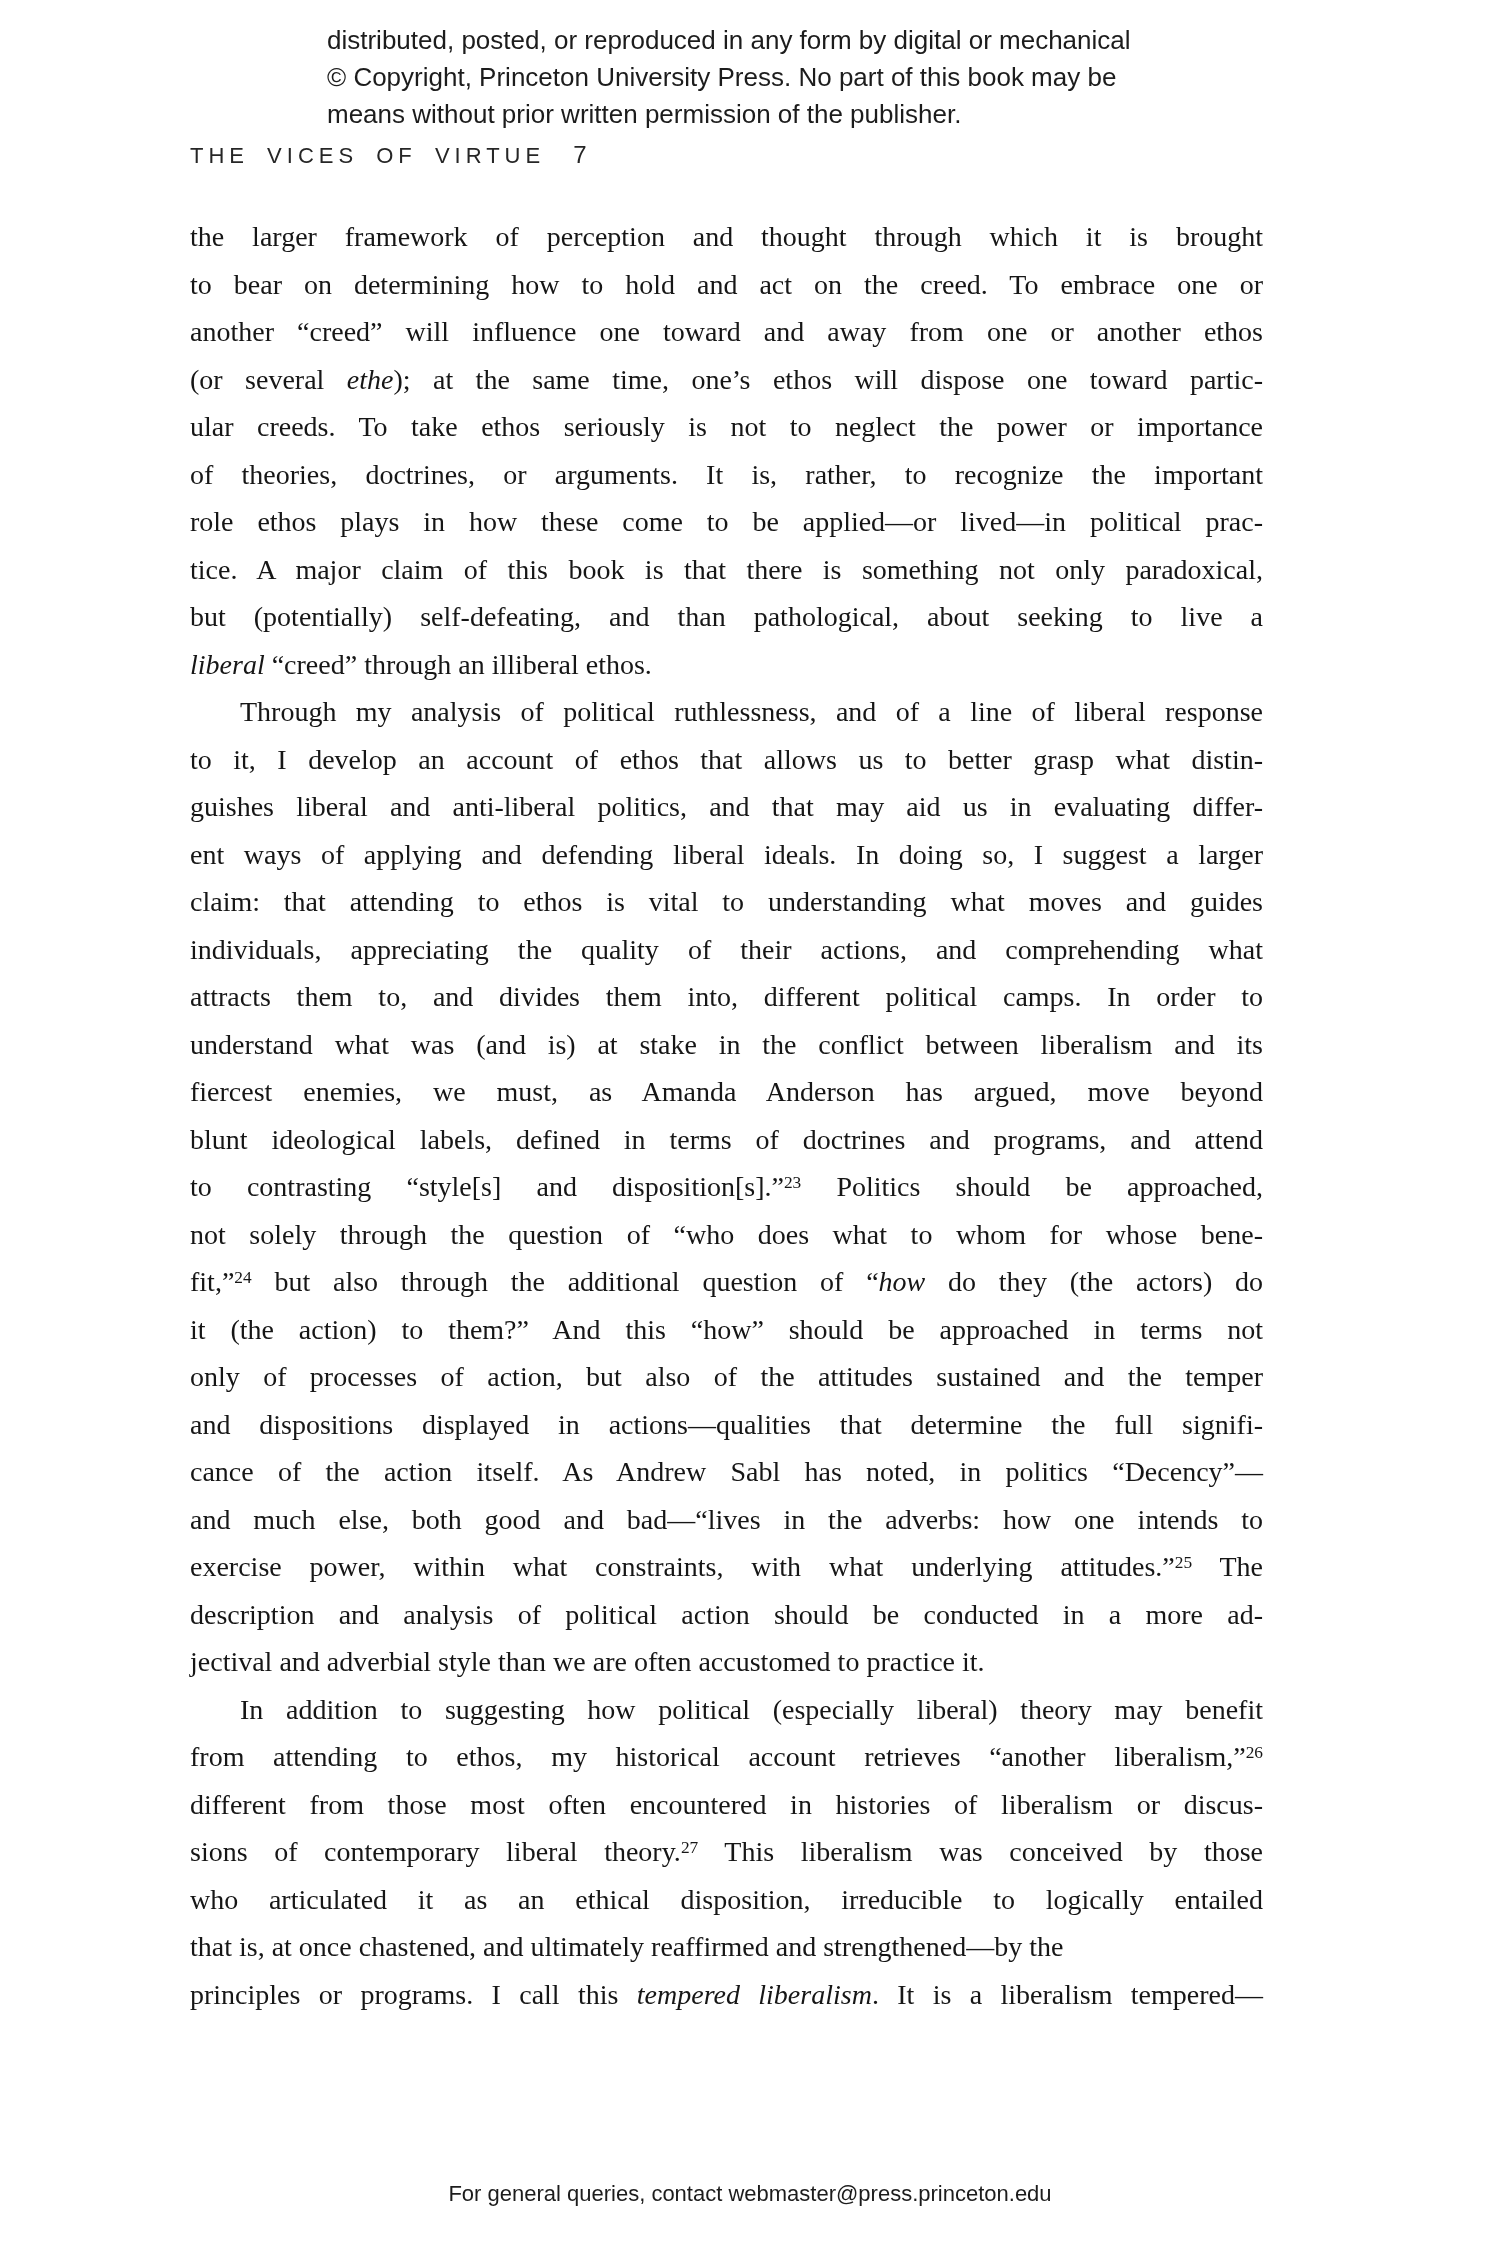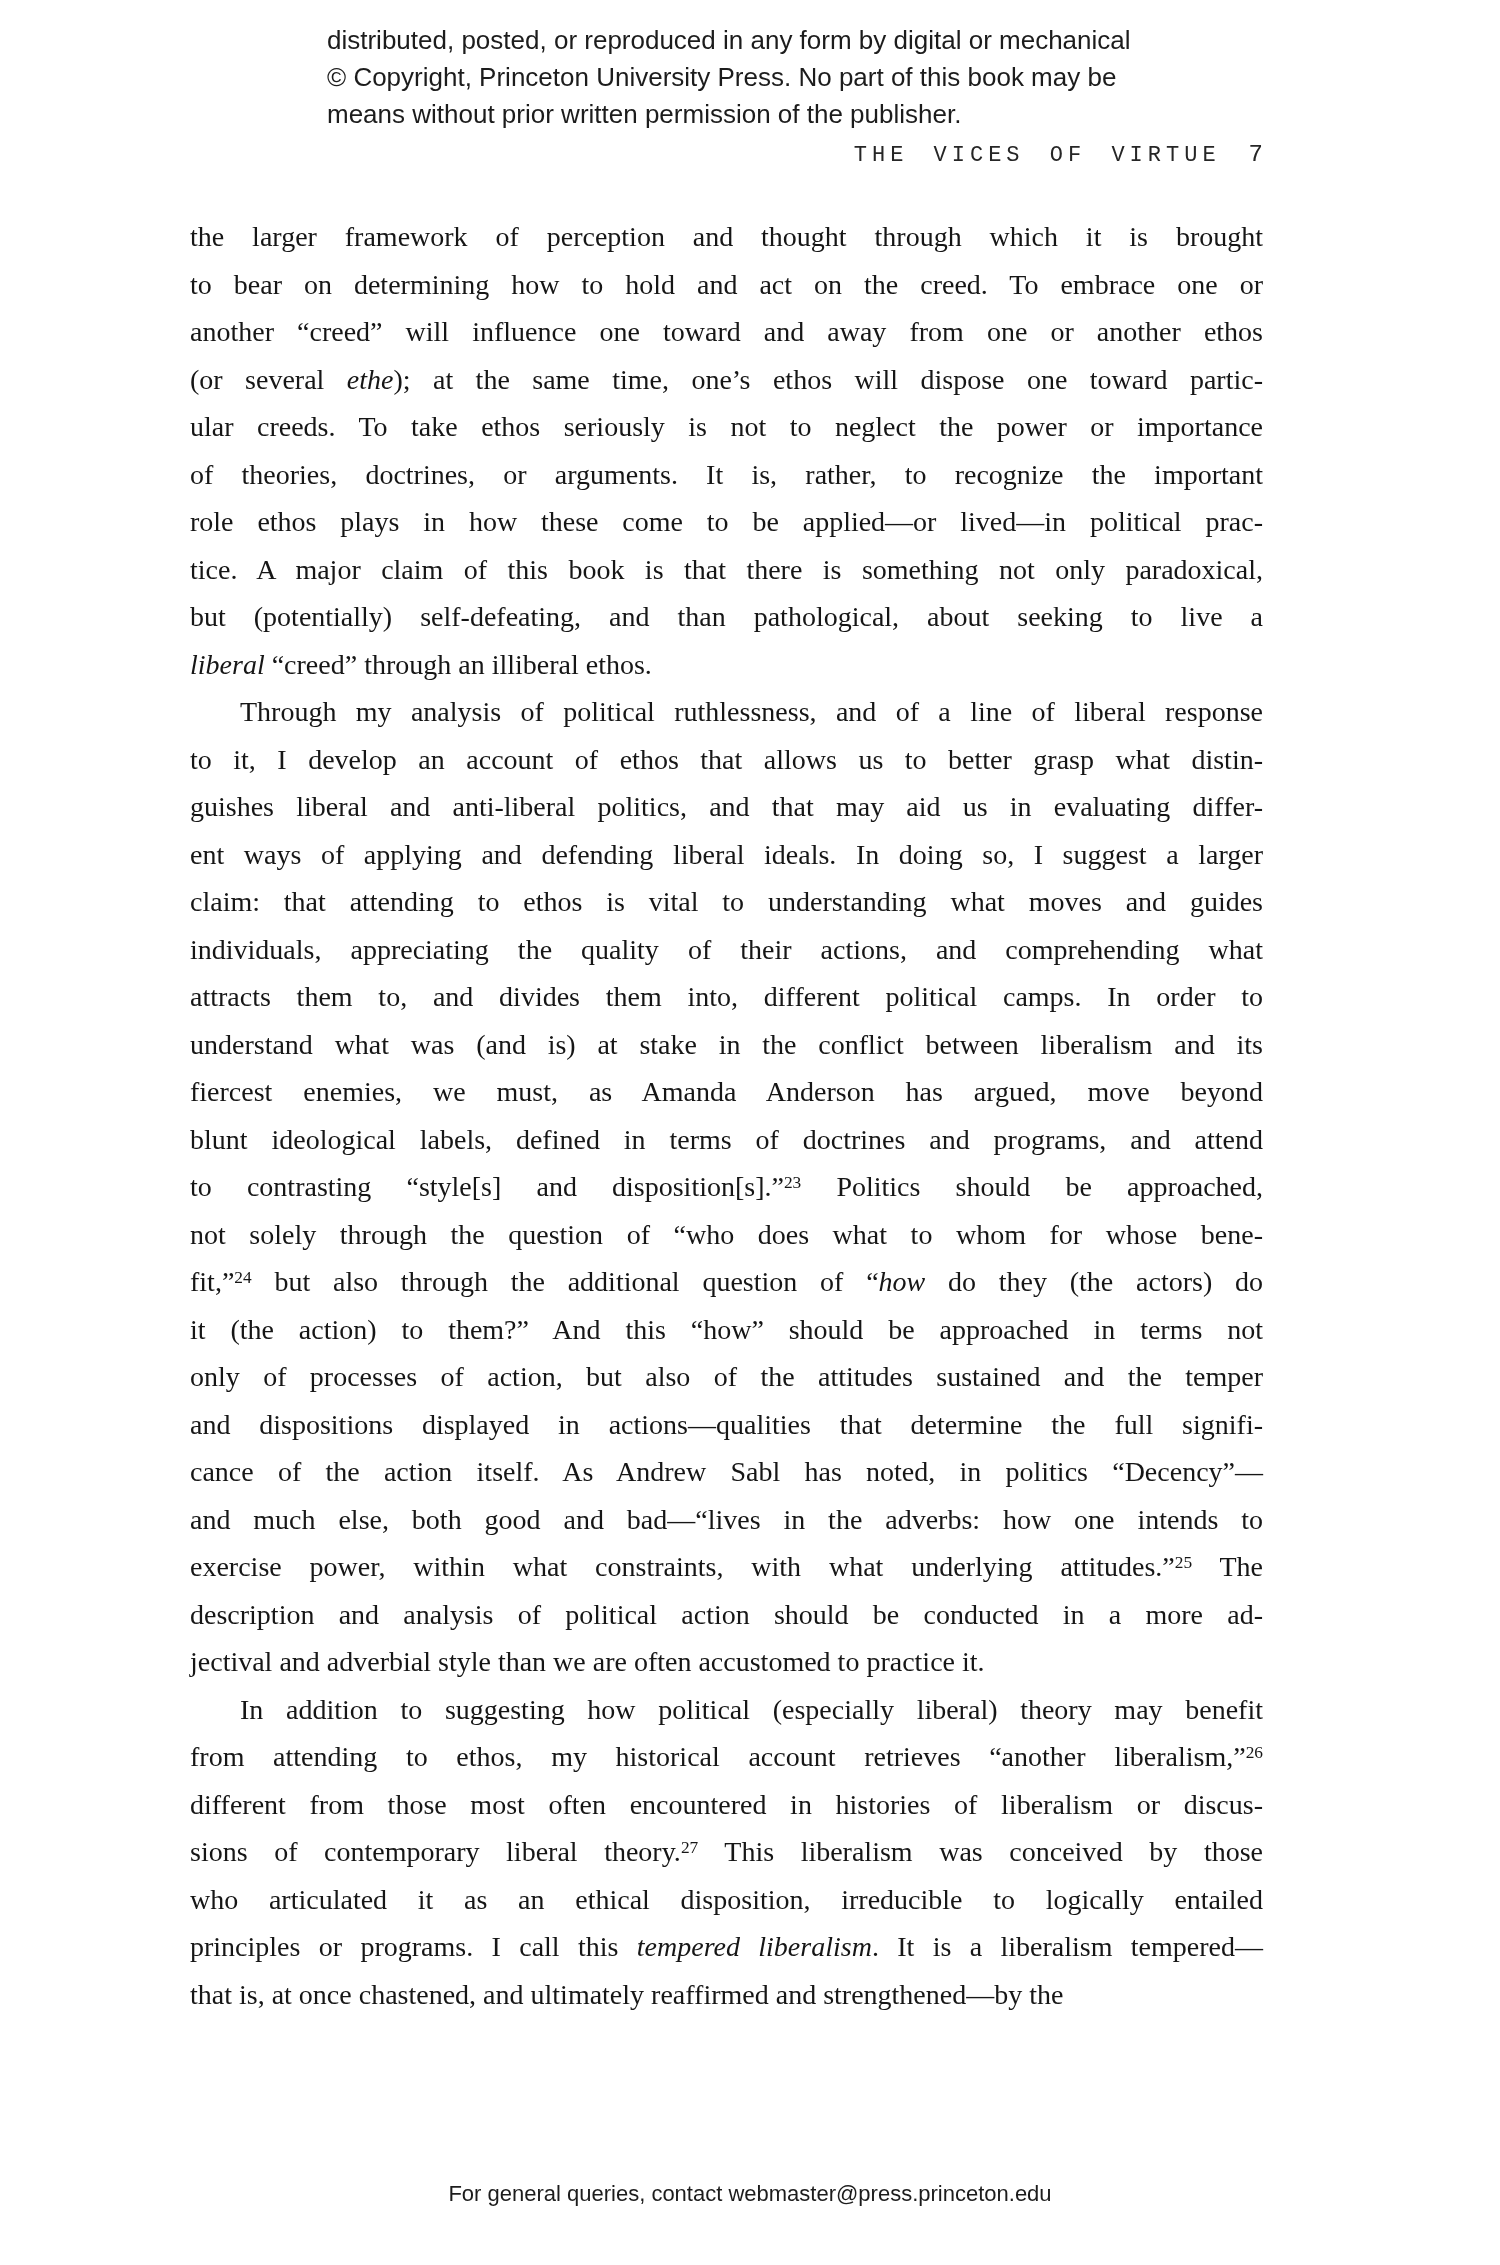--- a/index.html
+++ b/index.html
@@ -19,22 +19,22 @@
     font-size: 26px;
     line-height: 37px;
     color: #1c1c1c;
   }
   .copyright div { white-space: nowrap; }
   .running-head {
     position: absolute;
     left: 190px;
     top: 141px;
     width: 1073px;
-    text-align: right;
-    font-family: Liberation Mono, monospace;
+    text-align: left;
+    font-family: Liberation Sans, sans-serif;
     font-size: 22px;
     color: #262626;
     white-space: nowrap;
   }
   .rh-title { letter-spacing: 5px; word-spacing: 7px; }
   .rh-page { margin-left: 28px; font-size: 24px; }
   .body-text {
     position: absolute;
     left: 190px;
     top: 213px;
@@ -124,22 +124,22 @@
         <div class="line"><span>exercise power, within what constraints, with what underlying attitudes.”</span><span class="sup">25</span><span> The</span></div>
         <div class="line"><span>description and analysis of political action should be conducted in a more ad-</span></div>
         <div class="line last"><span>jectival and adverbial style than we are often accustomed to practice it.</span></div>
       </div>
       <div>
         <div class="line indent"><span>In addition to suggesting how political (especially liberal) theory may benefit</span></div>
         <div class="line"><span>from attending to ethos, my historical account retrieves “another liberalism,”</span><span class="sup">26</span></div>
         <div class="line"><span>different from those most often encountered in histories of liberalism or discus-</span></div>
         <div class="line"><span>sions of contemporary liberal theory.</span><span class="sup">27</span><span> This liberalism was conceived by those</span></div>
         <div class="line"><span>who articulated it as an ethical disposition, irreducible to logically entailed</span></div>
+        <div class="line last"><span>that is, at once chastened, and ultimately reaffirmed and strengthened—by the</span></div>
         <div class="line"><span>principles or programs. I call this </span><span class="it">tempered liberalism</span><span>. It is a liberalism tempered—</span></div>
-        <div class="line last"><span>that is, at once chastened, and ultimately reaffirmed and strengthened—by the</span></div>
       </div>
     </div>
 
   <div class="footer">
     <span>For general queries, contact </span><a class="email">webmaster@press.princeton.edu</a>
   </div>
 
 </div>
 
 </body></html>

